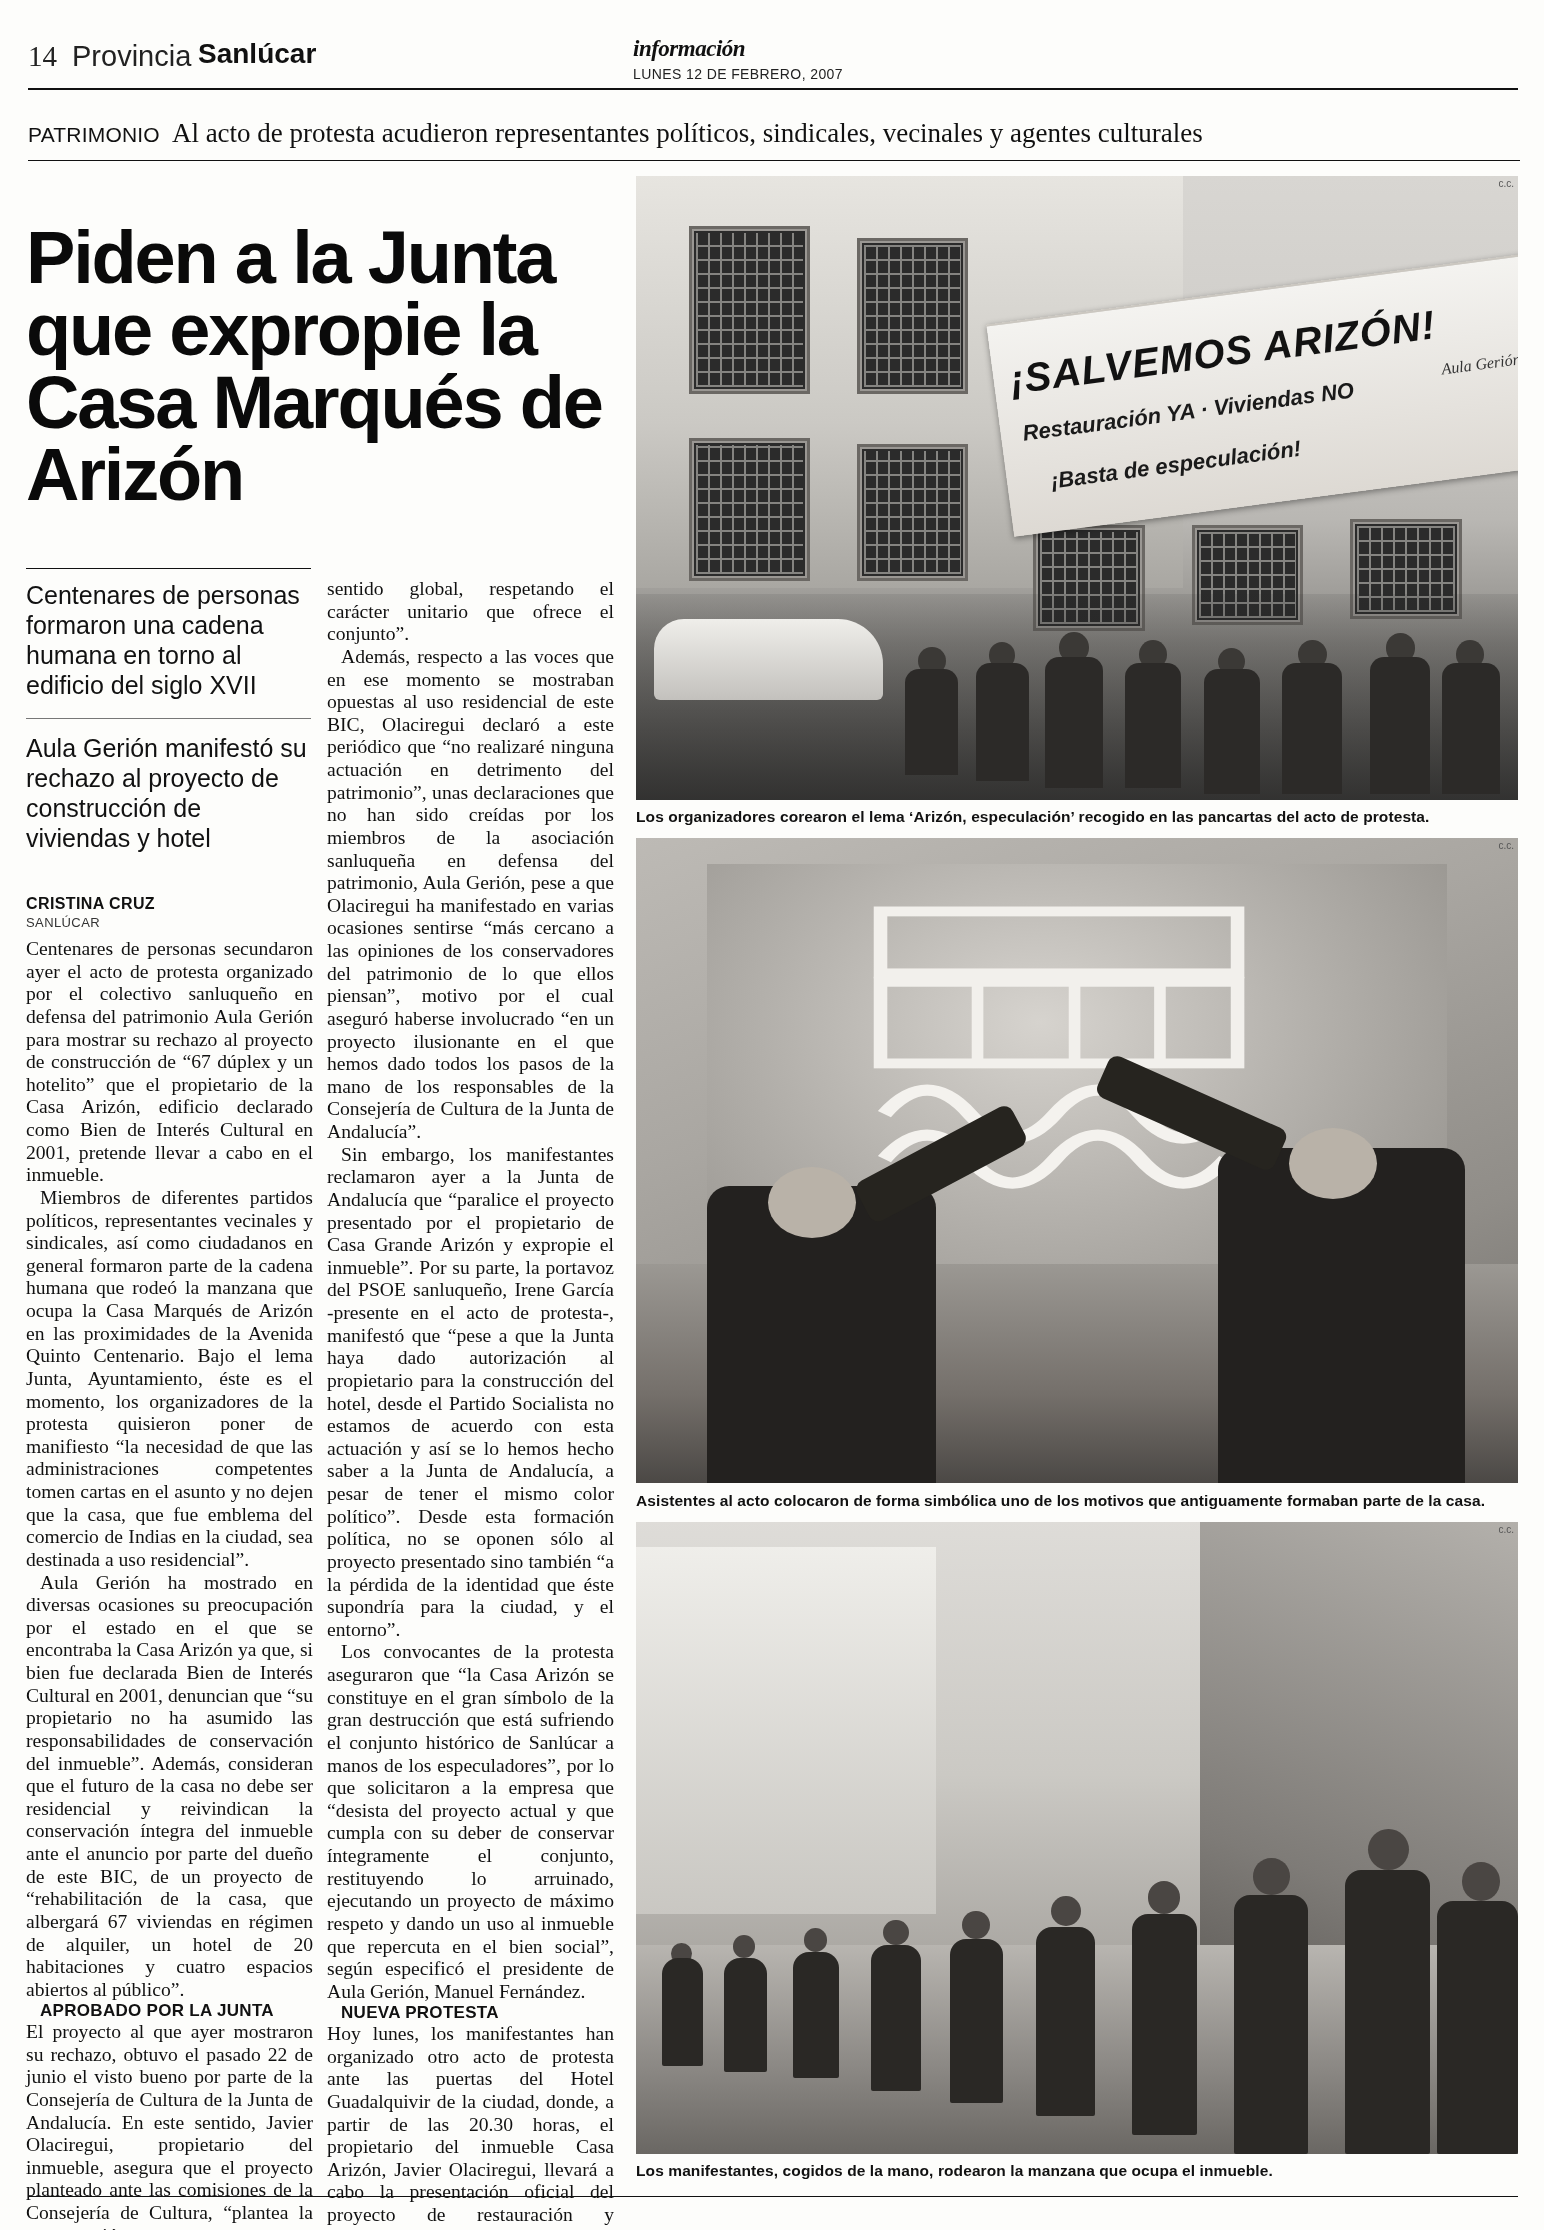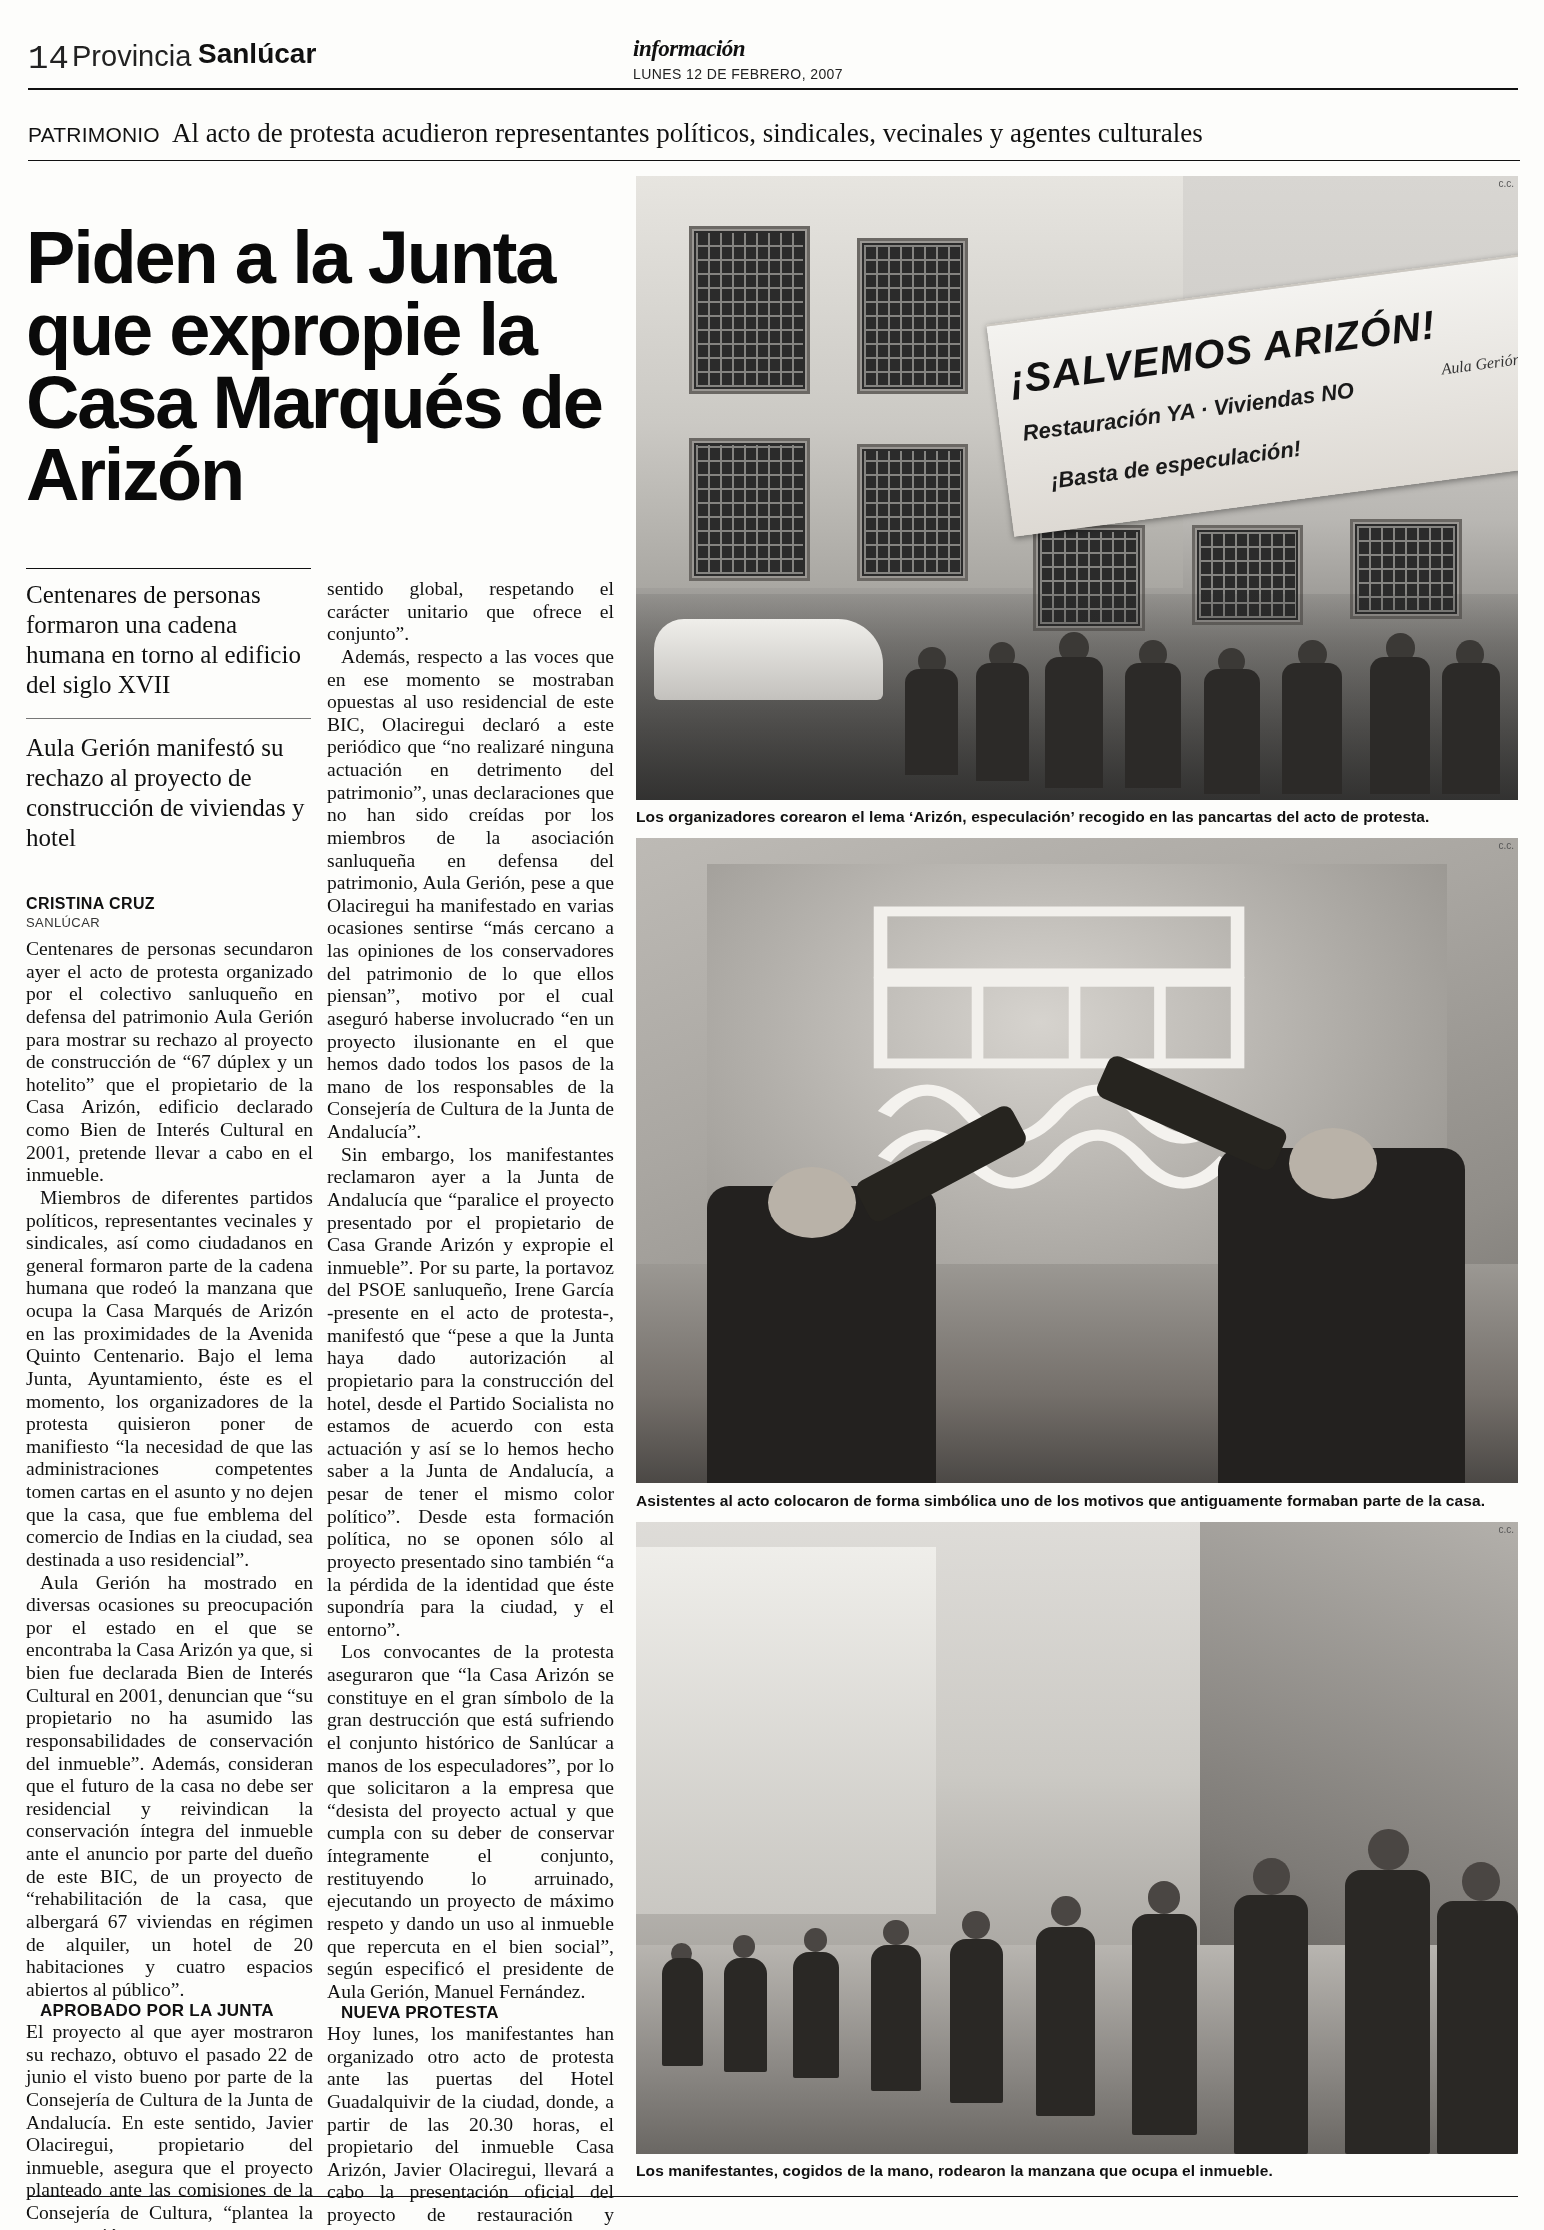--- a/index.html
+++ b/index.html
@@ -27,22 +27,22 @@
   .masthead {
     position: absolute;
     left: 28px;
     top: 30px;
     width: 1488px;
     height: 56px;
   }
   .folio {
     position: absolute;
     left: 0; top: 10px;
-    font-family: Liberation Mono, monospace;
-    font-size: 34px;
+    font-family: Liberation Serif, serif;
+    font-size: 29px;
     color: #222;
   }
   .section-name {
     position: absolute;
     left: 44px; top: 10px;
     font-family: "Liberation Sans", sans-serif;
     font-size: 29px;
     color: #222;
   }
   .section-city {
@@ -122,21 +122,21 @@
     line-height: 0.98;
     letter-spacing: -2.2px;
     color: #0a0a0a;
   }
 
   
   .sumario {
     position: absolute;
     left: 26px;
     width: 285px;
-    font-family: Liberation Serif, serif;
+    font-family: Liberation Sans, sans-serif;
     font-size: 25px;
     line-height: 1.2;
     color: #111;
   }
   .sumario-1 { top: 580px; }
   .sumario-2 { top: 733px; }
   .rule-sumario-top {
     position: absolute;
     left: 26px; top: 568px;
     width: 285px; height: 1px;

